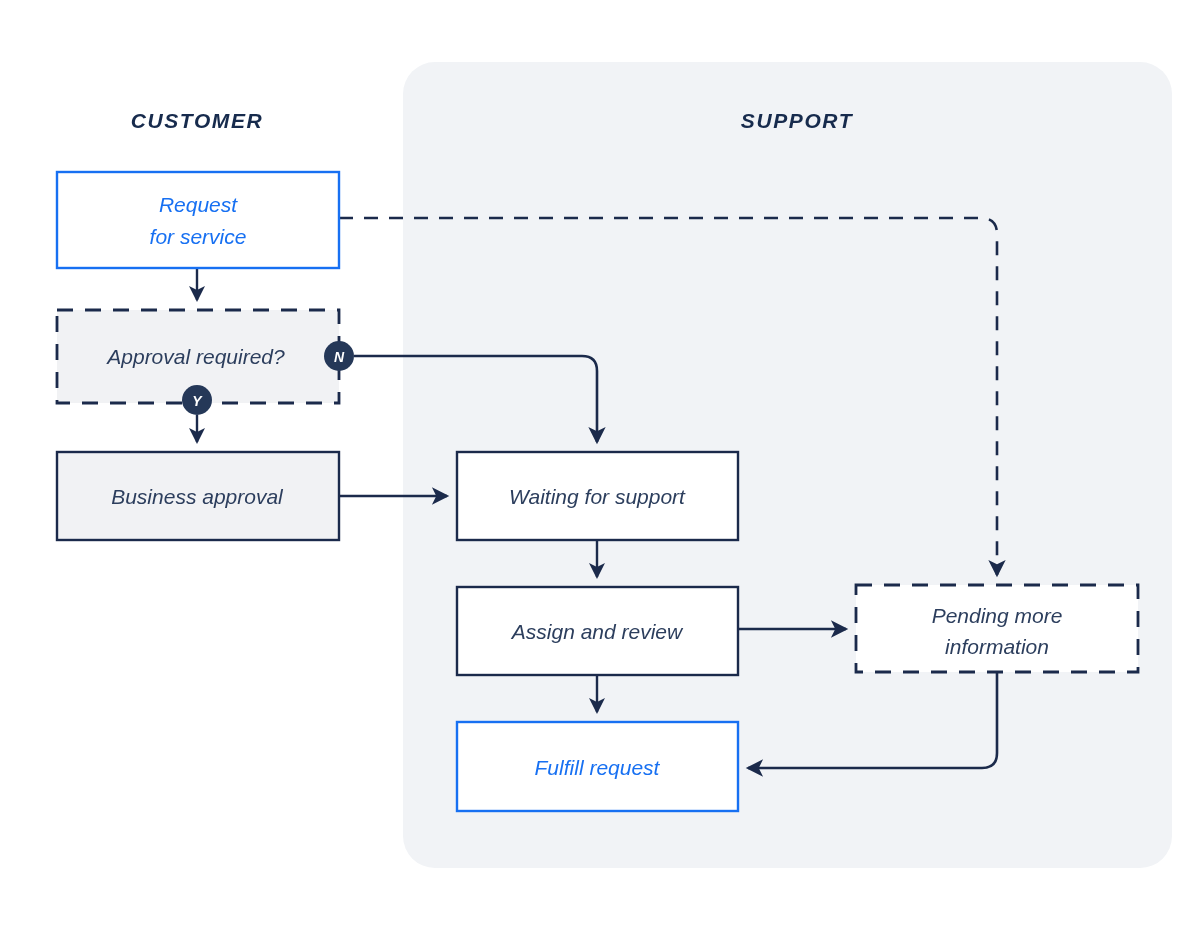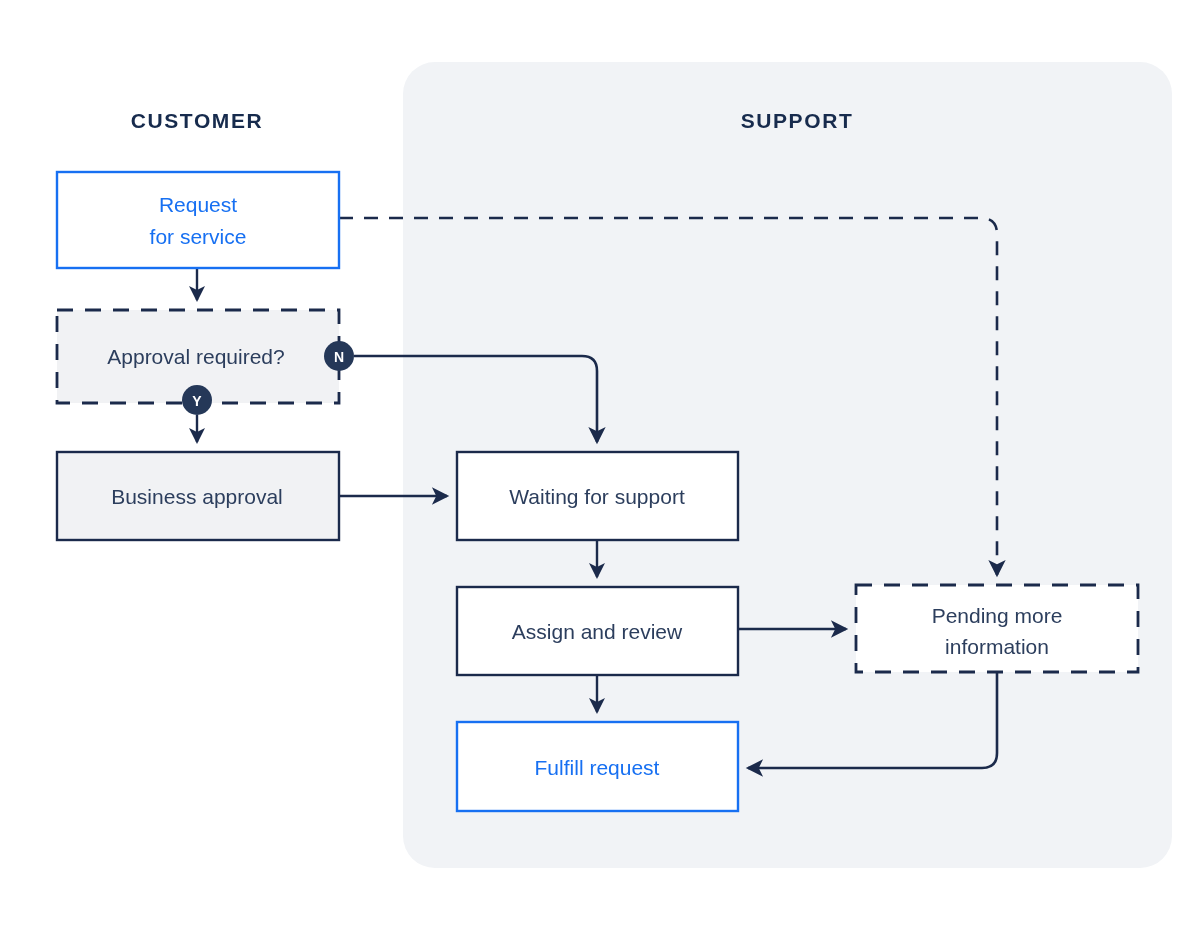--- a/index.html
+++ b/index.html
@@ -11,20 +11,21 @@
   body {
     width: 1200px;
     height: 928px;
     font-family: "Liberation Sans", "DejaVu Sans", sans-serif;
     overflow: hidden;
   }
   #diagram-root {
     position: relative;
     width: 1200px;
     height: 928px;
+    font-style: italic;
   }
   svg.flow {
     display: block;
     width: 1200px;
     height: 928px;
   }
   .lane-title {
     font-size: 21px;
     font-weight: bold;
     letter-spacing: 1.6px;

